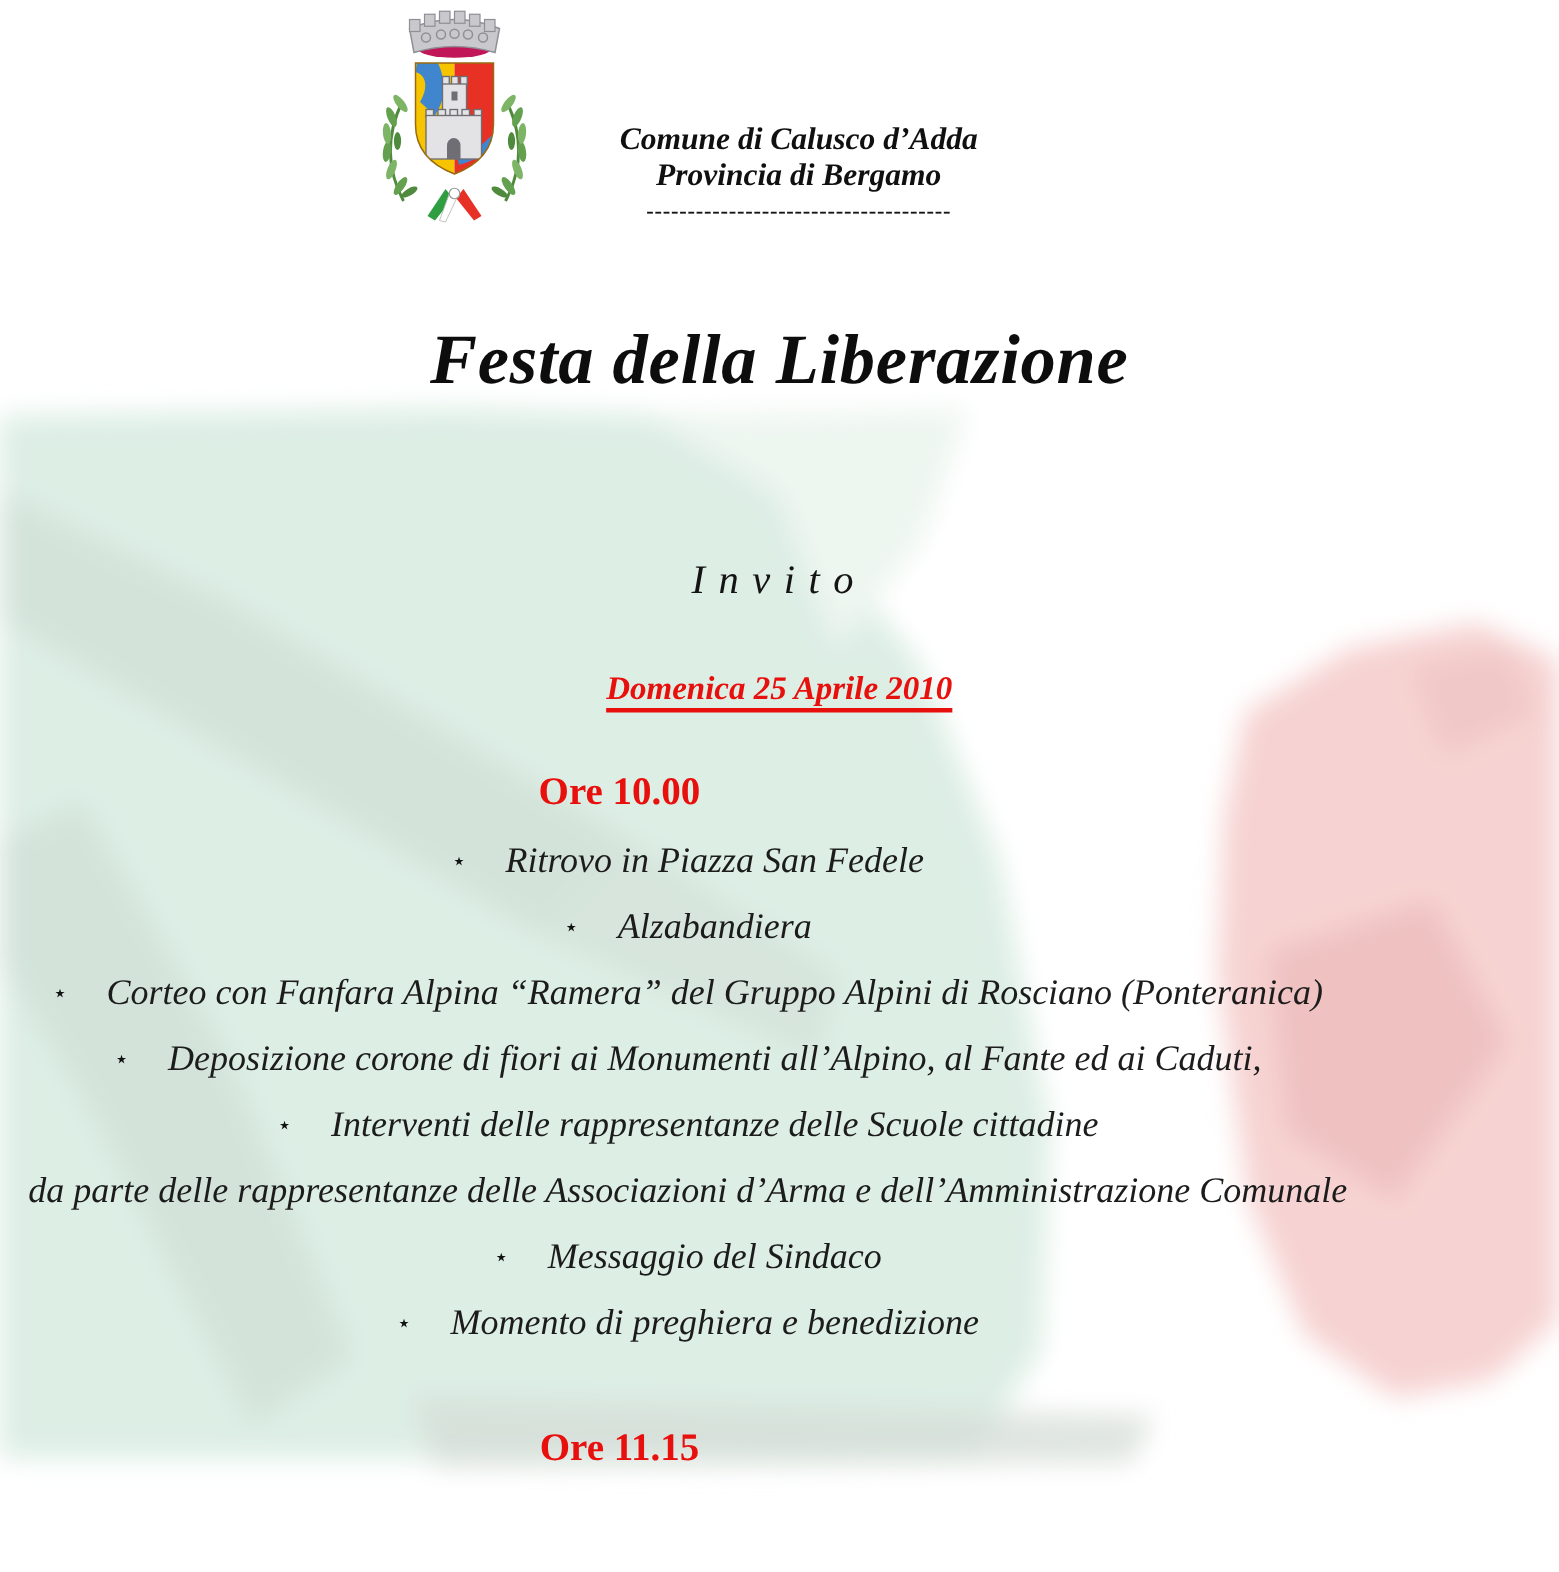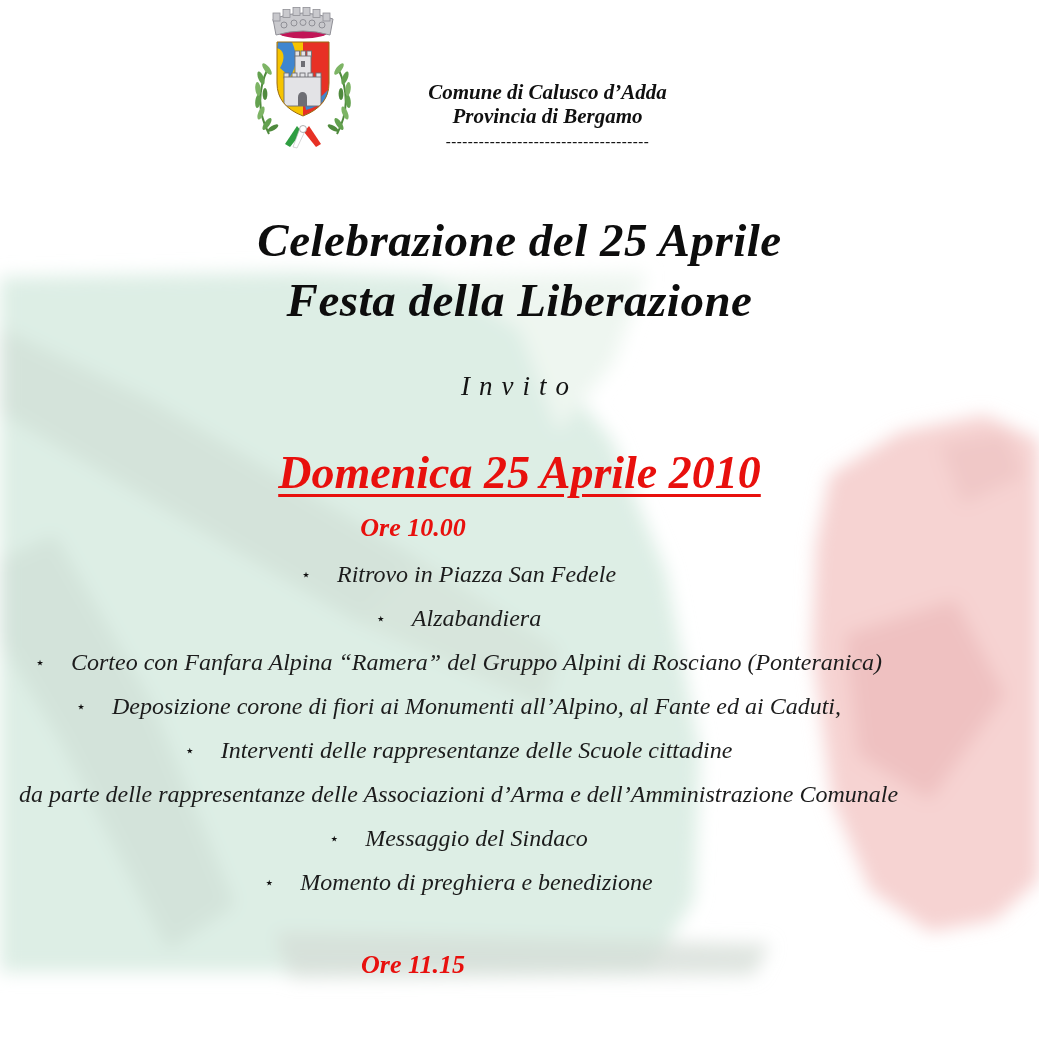--- a/index.html
+++ b/index.html
@@ -6,48 +6,48 @@
   .page{
     position:relative;width:1039px;height:1048px;background:#fff;overflow:hidden;
     font-family:"Liberation Serif","DejaVu Serif",serif;color:#141414;
   }
   .flag-bg{position:absolute;left:0;top:0;width:1039px;height:1048px;z-index:0;}
   .content{position:absolute;left:0;top:0;width:1039px;height:1048px;z-index:1;}
 
   .crest{position:absolute;left:243px;top:4px;width:120px;height:148px;}
 
   .muni{
-    position:absolute;left:390px;top:80px;width:315px;text-align:center;
+    position:absolute;left:375px;top:80px;width:315px;text-align:center;
     font-weight:bold;font-style:italic;font-size:21px;line-height:1.16;color:#101010;
   }
   .muni .divider{
     font-style:normal;font-size:15px;font-weight:bold;letter-spacing:.5px;
     margin-top:4px;white-space:nowrap;color:#161616;
   }
 
   .title{
     position:absolute;left:0;top:210px;width:1039px;margin:0;text-align:center;
     font-size:47px;font-weight:bold;font-style:italic;line-height:60px;letter-spacing:.5px;color:#0d0d0d;
   }
   .title span{display:block;}
 
   .invito{
     position:absolute;left:0;top:371px;width:1039px;text-align:center;
     font-size:27px;font-weight:normal;font-style:italic;letter-spacing:9px;color:#141414;
   }
 
   .date{
     position:absolute;left:0;top:446px;width:1039px;text-align:center;
-    font-size:46px;font-weight:bold;font-style:italic;color:#e8100d;
+    font-size:22px;font-weight:bold;font-style:italic;color:#e8100d;
     text-decoration:underline;text-decoration-thickness:3px;text-underline-offset:6px;
   }
 
   .time{
     position:absolute;left:0;width:826px;text-align:center;
-    font-size:26px;font-weight:bold;font-style:italic;color:#e8100d;
+    font-size:26px;font-weight:bold;color:#e8100d;
   }
   .time1{top:513px;}
   .time2{top:950px;}
 
   .program{
     position:absolute;left:12px;top:552px;width:893px;margin:0;padding:0;list-style:none;
     text-align:center;font-style:italic;font-size:24px;color:#1c1c1c;
   }
   .program li{height:44px;line-height:44px;white-space:nowrap;}
   .star{font-style:normal;font-size:16px;margin-right:26px;vertical-align:2px;color:#111;}
@@ -156,21 +156,20 @@
       </svg>
     </div>
 
     <header class="muni">
       <div>Comune di Calusco d’Adda</div>
       <div>Provincia di Bergamo</div>
       <div class="divider">-------------------------------------</div>
     </header>
 
     <h1 class="title">
-      <span>Celebrazione del 25 Aprile</span>
       <span>Festa della Liberazione</span>
     </h1>
 
     <div class="invito">Invito</div>
 
     <div class="date">Domenica 25 Aprile 2010</div>
 
     <div class="time time1">Ore 10.00</div>
 
     <ul class="program">

